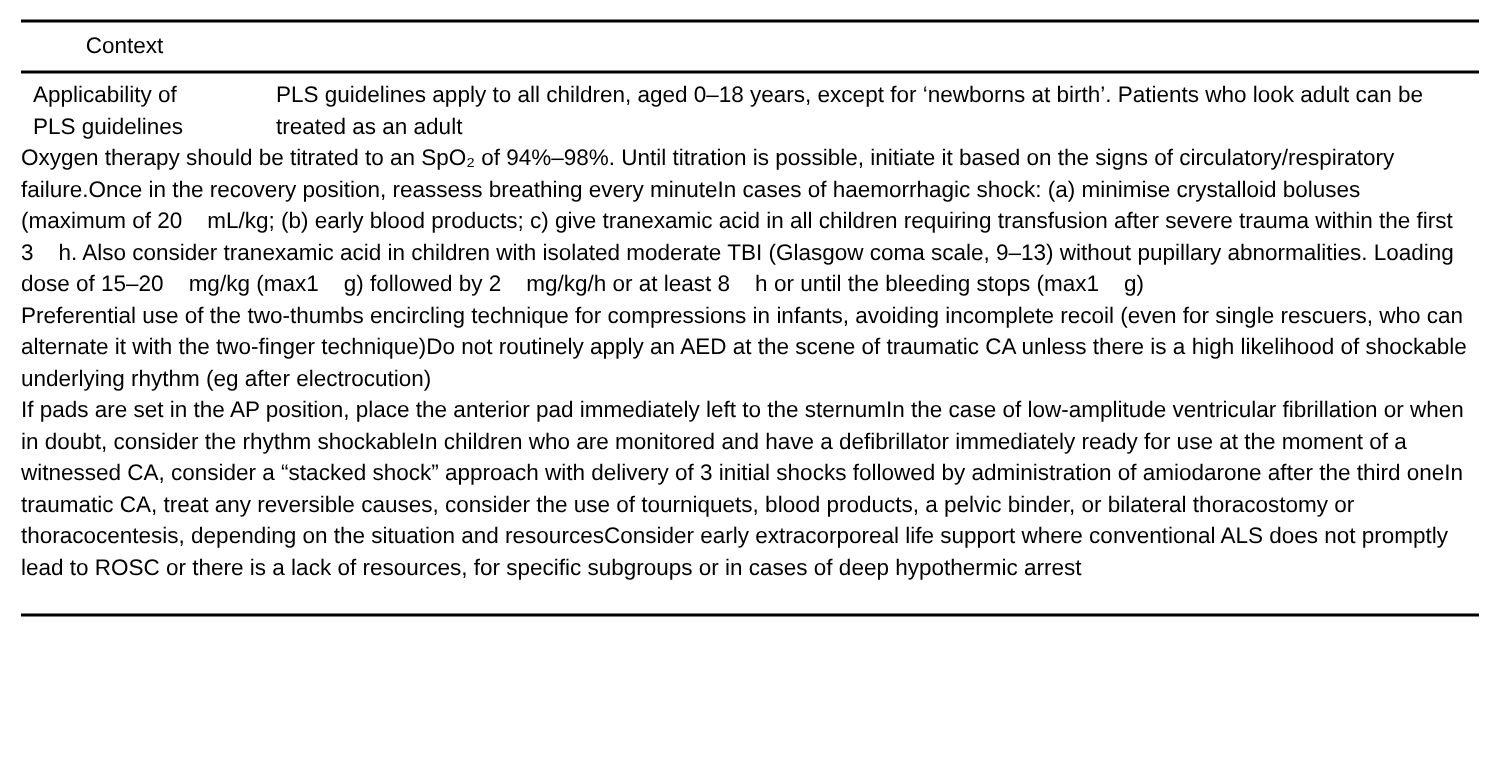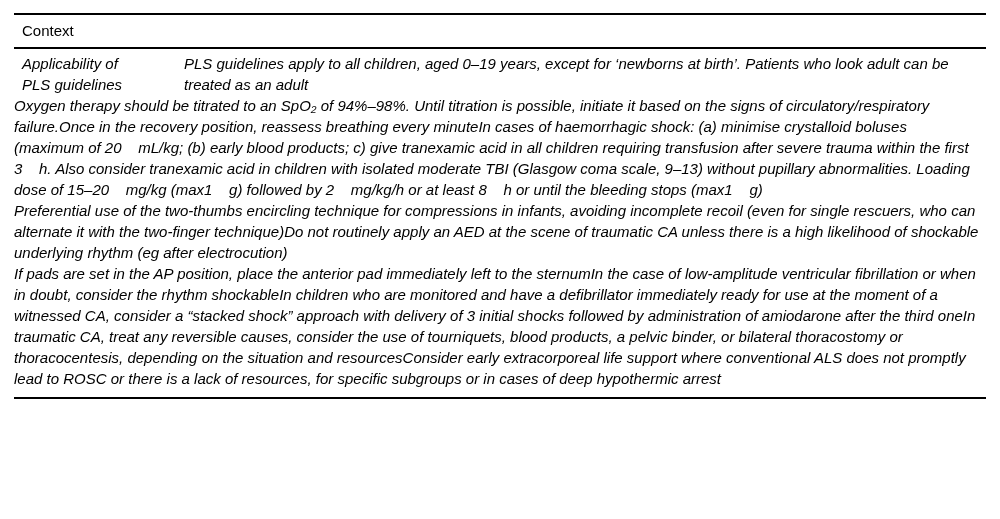--- a/index.html
+++ b/index.html
@@ -16,24 +16,24 @@
     margin: 13px 14px 0 14px;
     border-top: 2px solid #000;
     border-bottom: 2px solid #000;
     font-size: 15px;
     line-height: 21px;
   }
   .header-row {
     display: flex;
     border-bottom: 2px solid #000;
     padding: 5px 0 6px 0;
+    text-align: center;
   }
   .tbody {
-    padding: 4px 0 8px 0;
-    font-style: italic;
+    padding: 4px 0 20px 0;
   }
   .row {
     display: flex;
     align-items: flex-start;
   }
   .cell-context {
     flex: none;
     width: 122px;
     padding-left: 8px;
     padding-right: 40px;
@@ -48,21 +48,21 @@
 </head>
 <body>
 
 <div class="table">
   <div class="header-row">
     <div class="cell-context">Context</div>
   </div>
   <div class="tbody">
     <div class="row">
       <div class="cell-context">Applicability of PLS guidelines</div>
-      <div class="cell-rec">PLS guidelines apply to all children, aged 0–19 years, except for ‘newborns at birth’. Patients who look adult can be treated as an adult</div>
+      <div class="cell-rec">PLS guidelines apply to all children, aged 0–18 years, except for ‘newborns at birth’. Patients who look adult can be treated as an adult</div>
     </div>
     <div class="row">
       <div class="cell-rec">Oxygen therapy should be titrated to an SpO₂ of 94%–98%. Until titration is possible, initiate it based on the signs of circulatory/respiratory failure.Once in the recovery position, reassess breathing every minuteIn cases of haemorrhagic shock: (a) minimise crystalloid boluses (maximum of 20    mL/kg; (b) early blood products; c) give tranexamic acid in all children requiring transfusion after severe trauma within the first 3    h. Also consider tranexamic acid in children with isolated moderate TBI (Glasgow coma scale, 9–13) without pupillary abnormalities. Loading dose of 15–20    mg/kg (max1    g) followed by 2    mg/kg/h or at least 8    h or until the bleeding stops (max1    g)</div>
     </div>
     <div class="row">
       <div class="cell-rec">Preferential use of the two-thumbs encircling technique for compressions in infants, avoiding incomplete recoil (even for single rescuers, who can alternate it with the two-finger technique)Do not routinely apply an AED at the scene of traumatic CA unless there is a high likelihood of shockable underlying rhythm (eg after electrocution)</div>
     </div>
     <div class="row">
       <div class="cell-rec">If pads are set in the AP position, place the anterior pad immediately left to the sternumIn the case of low-amplitude ventricular fibrillation or when in doubt, consider the rhythm shockableIn children who are monitored and have a defibrillator immediately ready for use at the moment of a witnessed CA, consider a “stacked shock” approach with delivery of 3 initial shocks followed by administration of amiodarone after the third oneIn traumatic CA, treat any reversible causes, consider the use of tourniquets, blood products, a pelvic binder, or bilateral thoracostomy or thoracocentesis, depending on the situation and resourcesConsider early extracorporeal life support where conventional ALS does not promptly lead to ROSC or there is a lack of resources, for specific subgroups or in cases of deep hypothermic arrest</div>
     </div>

